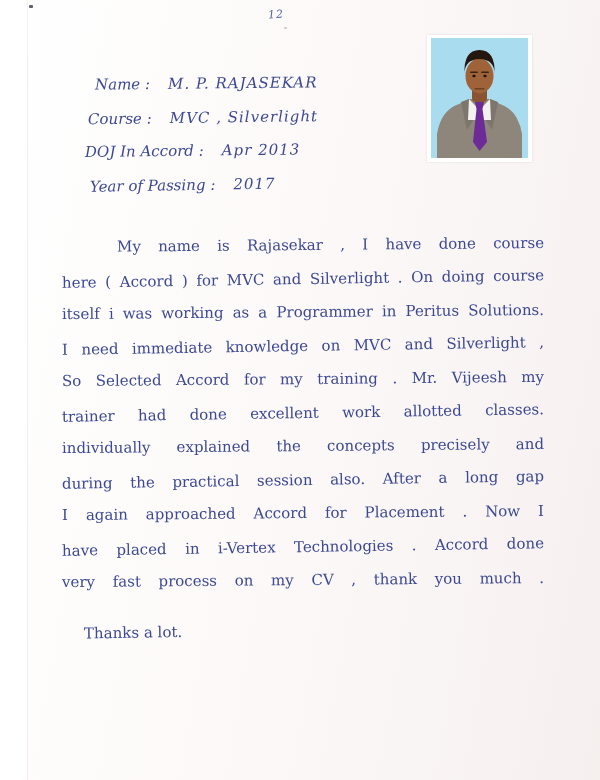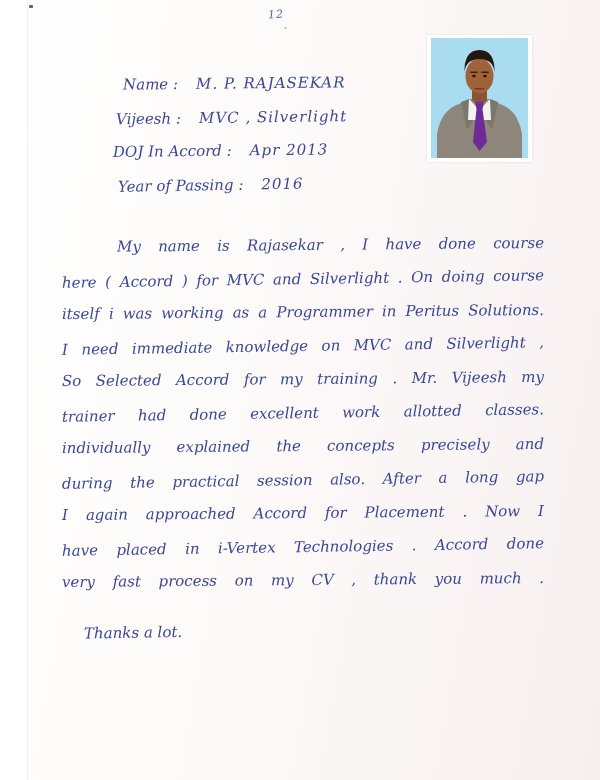--- a/index.html
+++ b/index.html
@@ -25,39 +25,39 @@
   .speck.s1{left:29px;top:5px;width:4px;height:3px;opacity:.8;}
   .speck.s2{left:284px;top:27px;width:3px;height:2px;opacity:.25;}
   .page-number{
     position:absolute;left:268px;top:8px;
     color:var(--ink);font-size:11px;font-style:italic;opacity:.85;
     transform:rotate(-4deg);letter-spacing:1px;
   }
   
   .header-block{
     position:absolute;left:85px;top:66px;width:330px;
-    color:var(--ink);font-style:italic;font-size:15px;margin-left:28px;
+    color:var(--ink);font-style:italic;font-size:15px;
   }
   .field-row{display:flex;height:33.5px;align-items:center;white-space:nowrap;}
   .field-row .label{margin-right:18px;}
   .field-row:nth-child(1){padding-left:10px;transform:rotate(-0.6deg);}
   .field-row:nth-child(2){padding-left:3px;transform:rotate(-0.8deg);}
   .field-row:nth-child(3){padding-left:0;transform:rotate(-0.7deg);}
   .field-row:nth-child(4){padding-left:5px;transform:rotate(-1deg);}
   .field-row .value{letter-spacing:1px;}
   
   .photo-frame{
     position:absolute;left:427px;top:35px;width:105px;height:127px;
     background:#ffffff;box-shadow:0 0 2px rgba(0,0,0,0.12);
     display:flex;align-items:flex-start;justify-content:center;padding-top:3px;
   }
   
   .body-block{
     position:absolute;left:62px;top:229px;width:482px;
-    color:var(--ink);font-style:italic;font-size:15px;
+    color:var(--ink);font-size:15px;
   }
   .hand-line{
     height:33.5px;line-height:33.5px;
     text-align:justify;text-align-last:justify;
     white-space:nowrap;
   }
   .hand-line:nth-child(odd){transform:rotate(-0.5deg);}
   .hand-line:nth-child(even){transform:rotate(-0.9deg);}
   .hand-line.first{padding-left:55px;}
   .hand-line.last{
@@ -73,30 +73,30 @@
   <div class="speck s2"></div>
 
   <div class="page-number">12</div>
 
   <div class="header-block">
     <div class="field-row">
       <span class="label">Name :</span>
       <span class="value">M. P. RAJASEKAR</span>
     </div>
     <div class="field-row">
-      <span class="label">Vijeesh :</span>
+      <span class="label">Course :</span>
       <span class="value">MVC , Silverlight</span>
     </div>
     <div class="field-row">
       <span class="label">DOJ In Accord :</span>
       <span class="value">Apr 2013</span>
     </div>
     <div class="field-row">
       <span class="label">Year of Passing :</span>
-      <span class="value">2016</span>
+      <span class="value">2017</span>
     </div>
   </div>
 
   <div class="photo-frame">
     <svg width="97" height="120" viewBox="0 0 97 120">
       <rect x="0" y="0" width="97" height="120" fill="var(--photo-bg)"></rect>
 
       <path d="M6,120 L6,96 Q10,72 28,66 L38,61 L59,61 L69,66 Q87,72 91,96 L91,120 Z" fill="#8e867b"></path>
       <path d="M30,64 L38,61 L46,76 L36,92 Z" fill="#7d766c"></path>
       <path d="M67,64 L59,61 L51,76 L61,92 Z" fill="#7d766c"></path>

